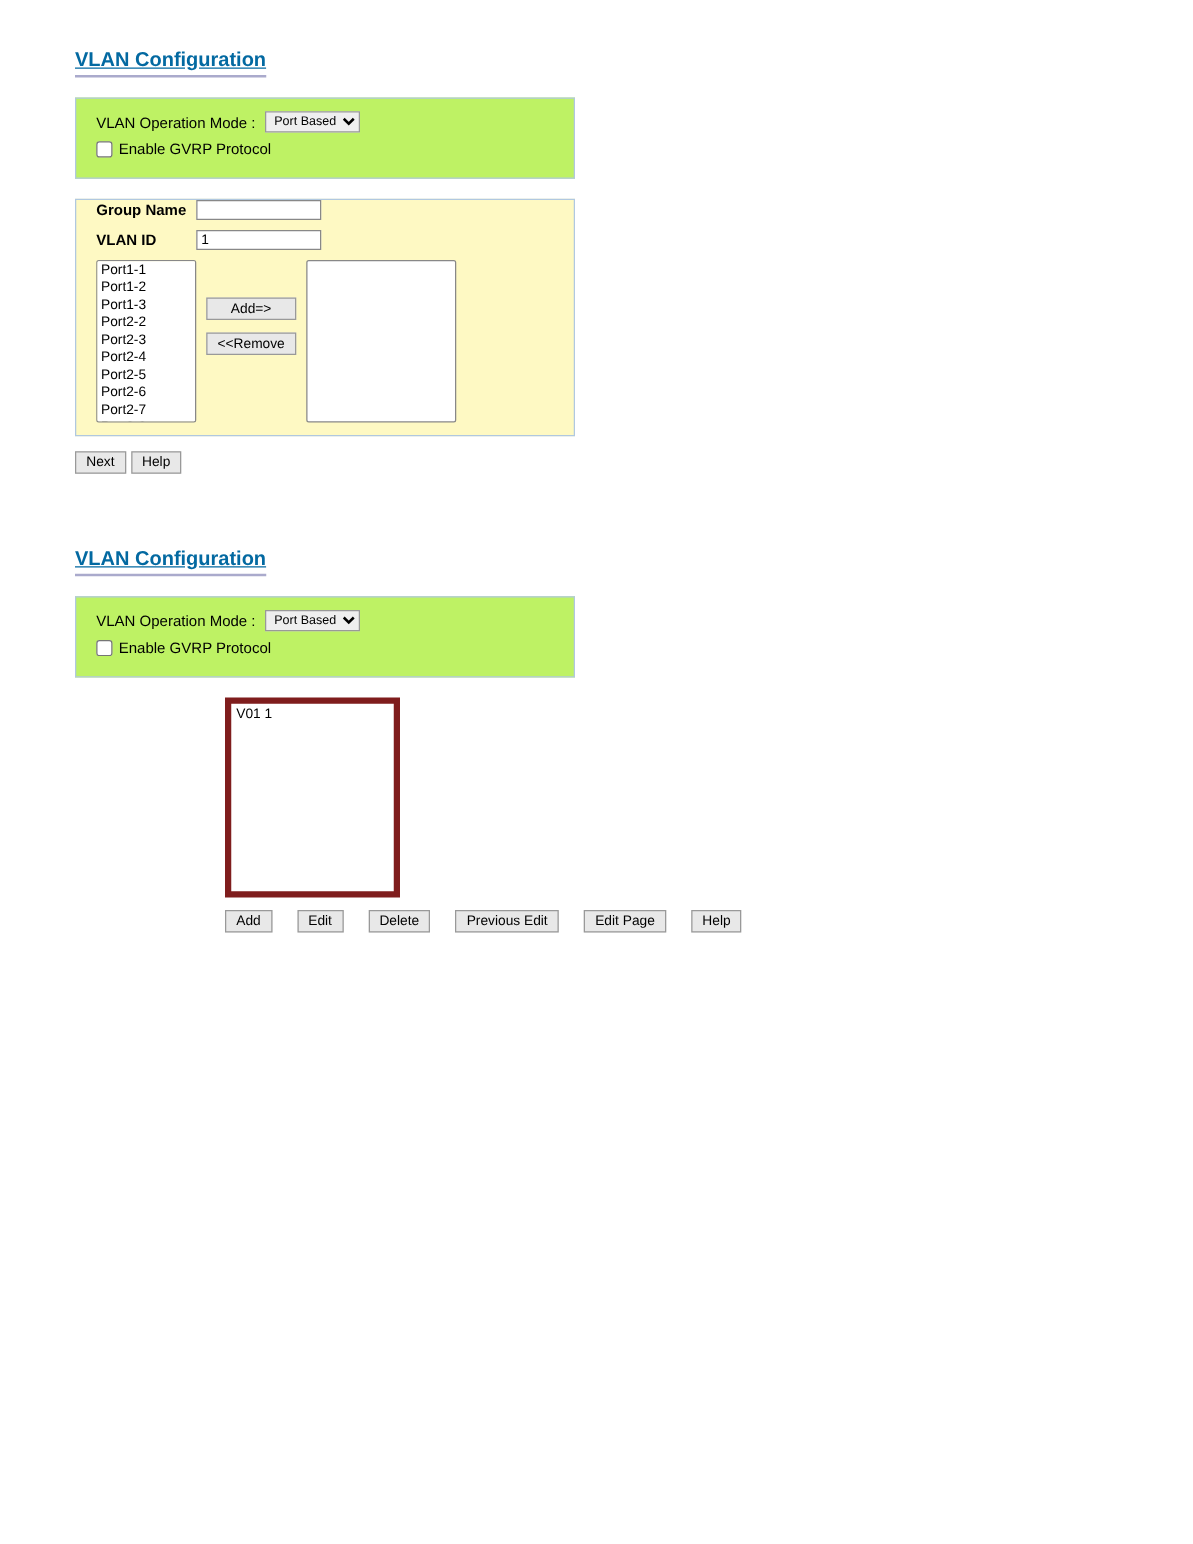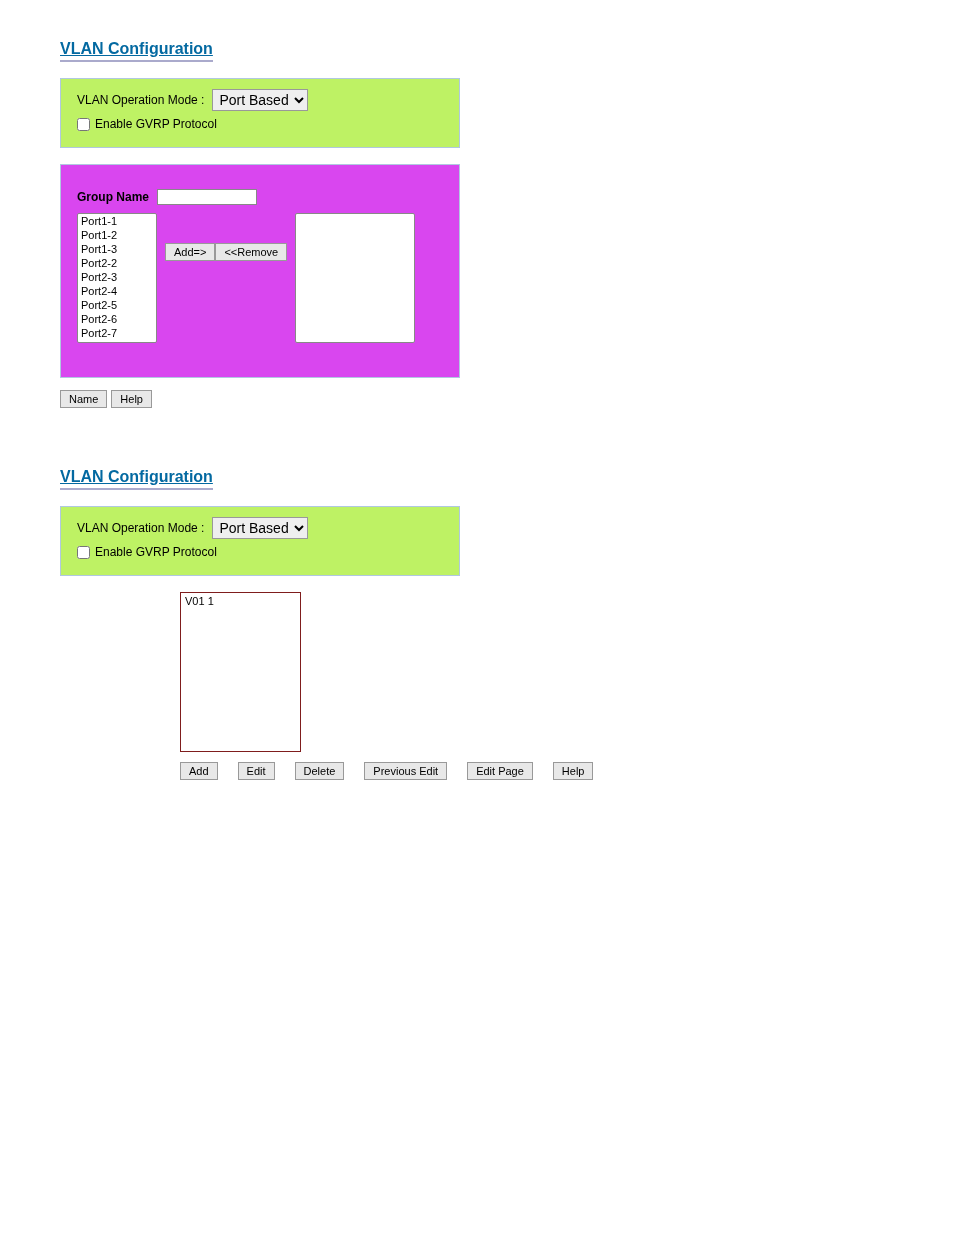--- a/index.html
+++ b/index.html
@@ -44,34 +44,34 @@
       margin-bottom: 6px;
     }
 
     .config-row label {
       font-size: 12px;
       margin-right: 8px;
       white-space: nowrap;
     }
 
     .config-row select {
-      font-size: 14px;
+      font-size: 10px;
       padding: 1px 2px;
       border: 1px solid #999;
     }
 
     .config-row input[type="checkbox"] {
       margin-right: 5px;
     }
 
     
     .form-panel {
-      background: #d946ef;
+      background: #fef9c3;
       border: 1px solid #b0c8e0;
-      padding: 24px 16px;
+      padding: 0 16px;
       max-width: 400px;
       margin-bottom: 12px;
     }
 
     .form-row {
       display: flex;
       align-items: center;
       margin-bottom: 8px;
     }
 
@@ -104,22 +104,22 @@
       background: #fff;
       overflow-y: auto;
     }
 
     .port-list option {
       padding: 1px 3px;
     }
 
     .btn-group-middle {
       display: flex;
-      flex-direction: row;
-      gap: 0;
+      flex-direction: column;
+      gap: 10px;
       padding-top: 30px;
     }
 
     .vlan-member-list {
       width: 120px;
       height: 130px;
       border: 1px solid #888;
       background: #fff;
       font-size: 11px;
       overflow-y: auto;
@@ -135,23 +135,23 @@
     }
 
     .action-buttons {
       display: flex;
       gap: 4px;
       margin-top: 8px;
     }
 
     
     .vlan-list-box {
-      width: 121px;
+      width: 140px;
       height: 160px;
-      border: 1px solid #7f1d1d;
+      border: 5px solid #7f1d1d;
       background: #fff;
       font-size: 11px;
       overflow-y: auto;
       margin-bottom: 10px;
       margin-left: 120px;
     }
 
     .vlan-list-box div {
       padding: 2px 4px;
     }
@@ -183,20 +183,24 @@
         <input type="checkbox" style="">
         <label>Enable GVRP Protocol</label>
       </div>
     </div>
 
     
     <div class="form-panel">
       <div class="form-row">
         <label>Group Name</label>
         <input type="text" style="">
+      </div>
+      <div class="form-row">
+        <label>VLAN ID</label>
+        <input type="text" value="1" style="">
       </div>
 
       <div class="port-section">
         <select class="port-list" multiple="">
           <option>Port1-1</option>
           <option>Port1-2</option>
           <option>Port1-3</option>
           <option>Port2-2</option>
           <option>Port2-3</option>
           <option>Port2-4</option>
@@ -213,21 +217,21 @@
           <button class="btn">&lt;&lt;Remove</button>
         </div>
 
         <select class="vlan-member-list" multiple="">
         </select>
       </div>
     </div>
 
     
     <div class="action-buttons">
-      <button class="btn">Name</button>
+      <button class="btn">Next</button>
       <button class="btn">Help</button>
     </div>
   </div>
 
   <div class="section" style="margin-top: 60px;">
     <div class="section-title">VLAN Configuration</div>
 
     
     <div class="config-box">
       <div class="config-row">

